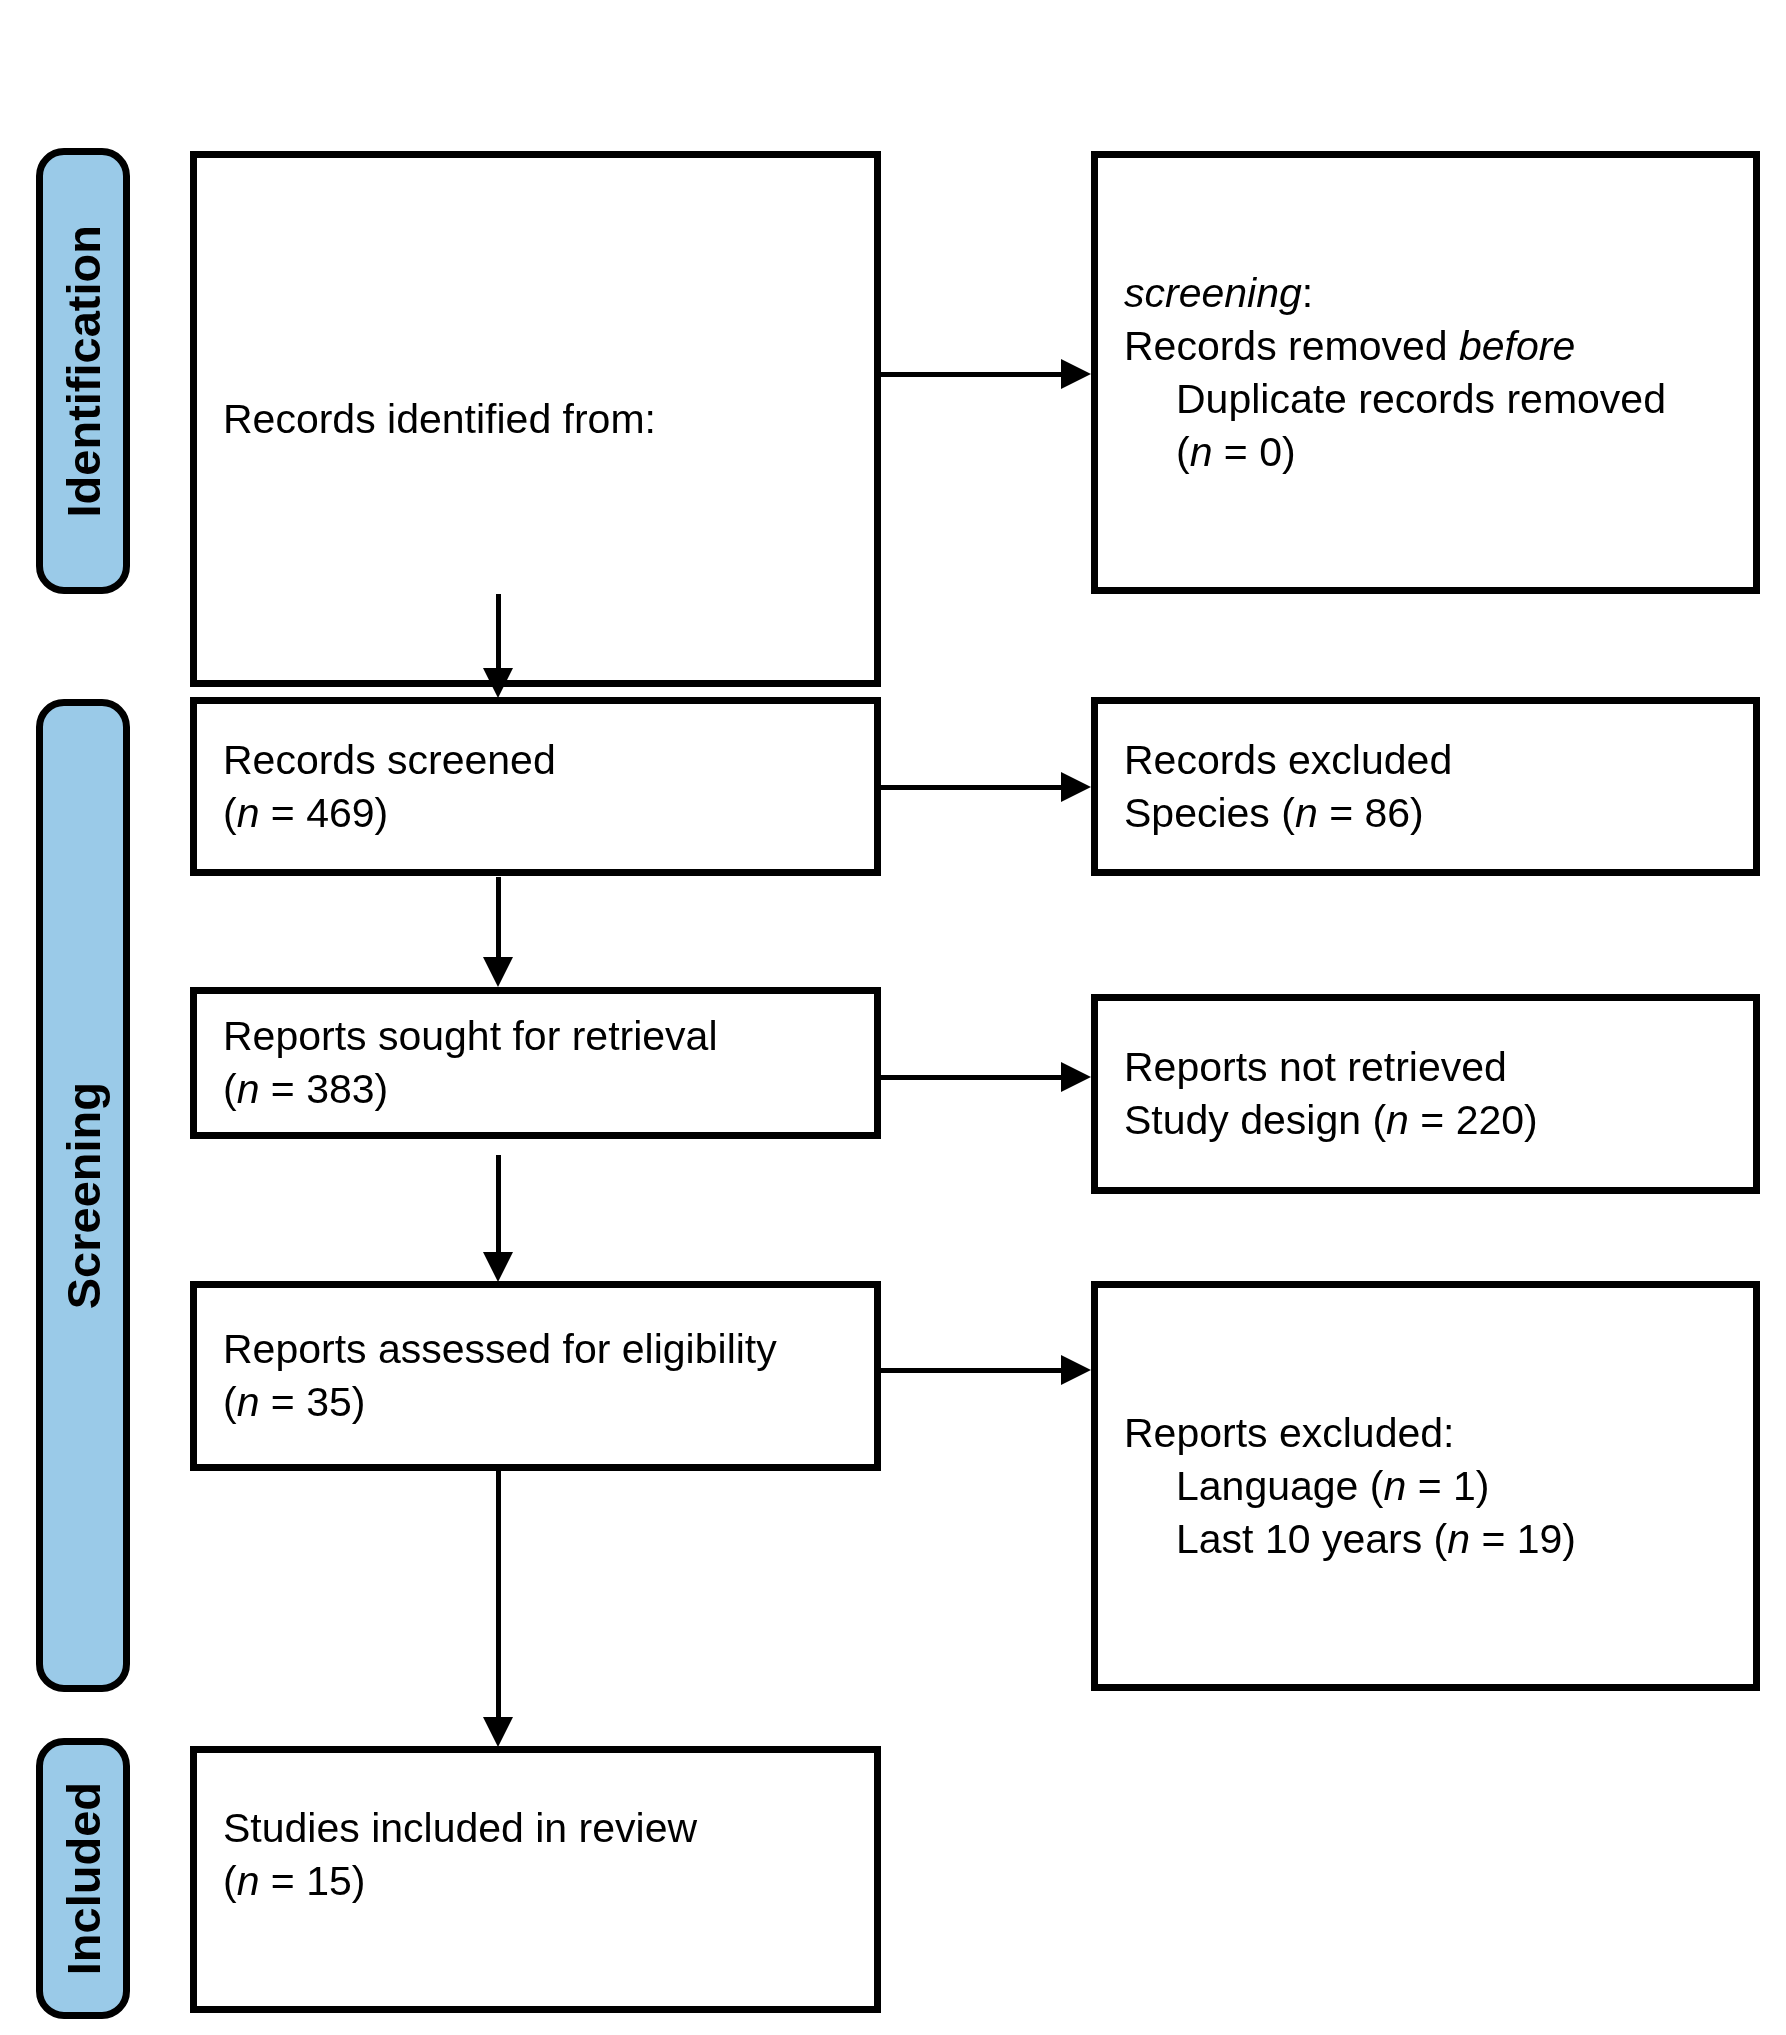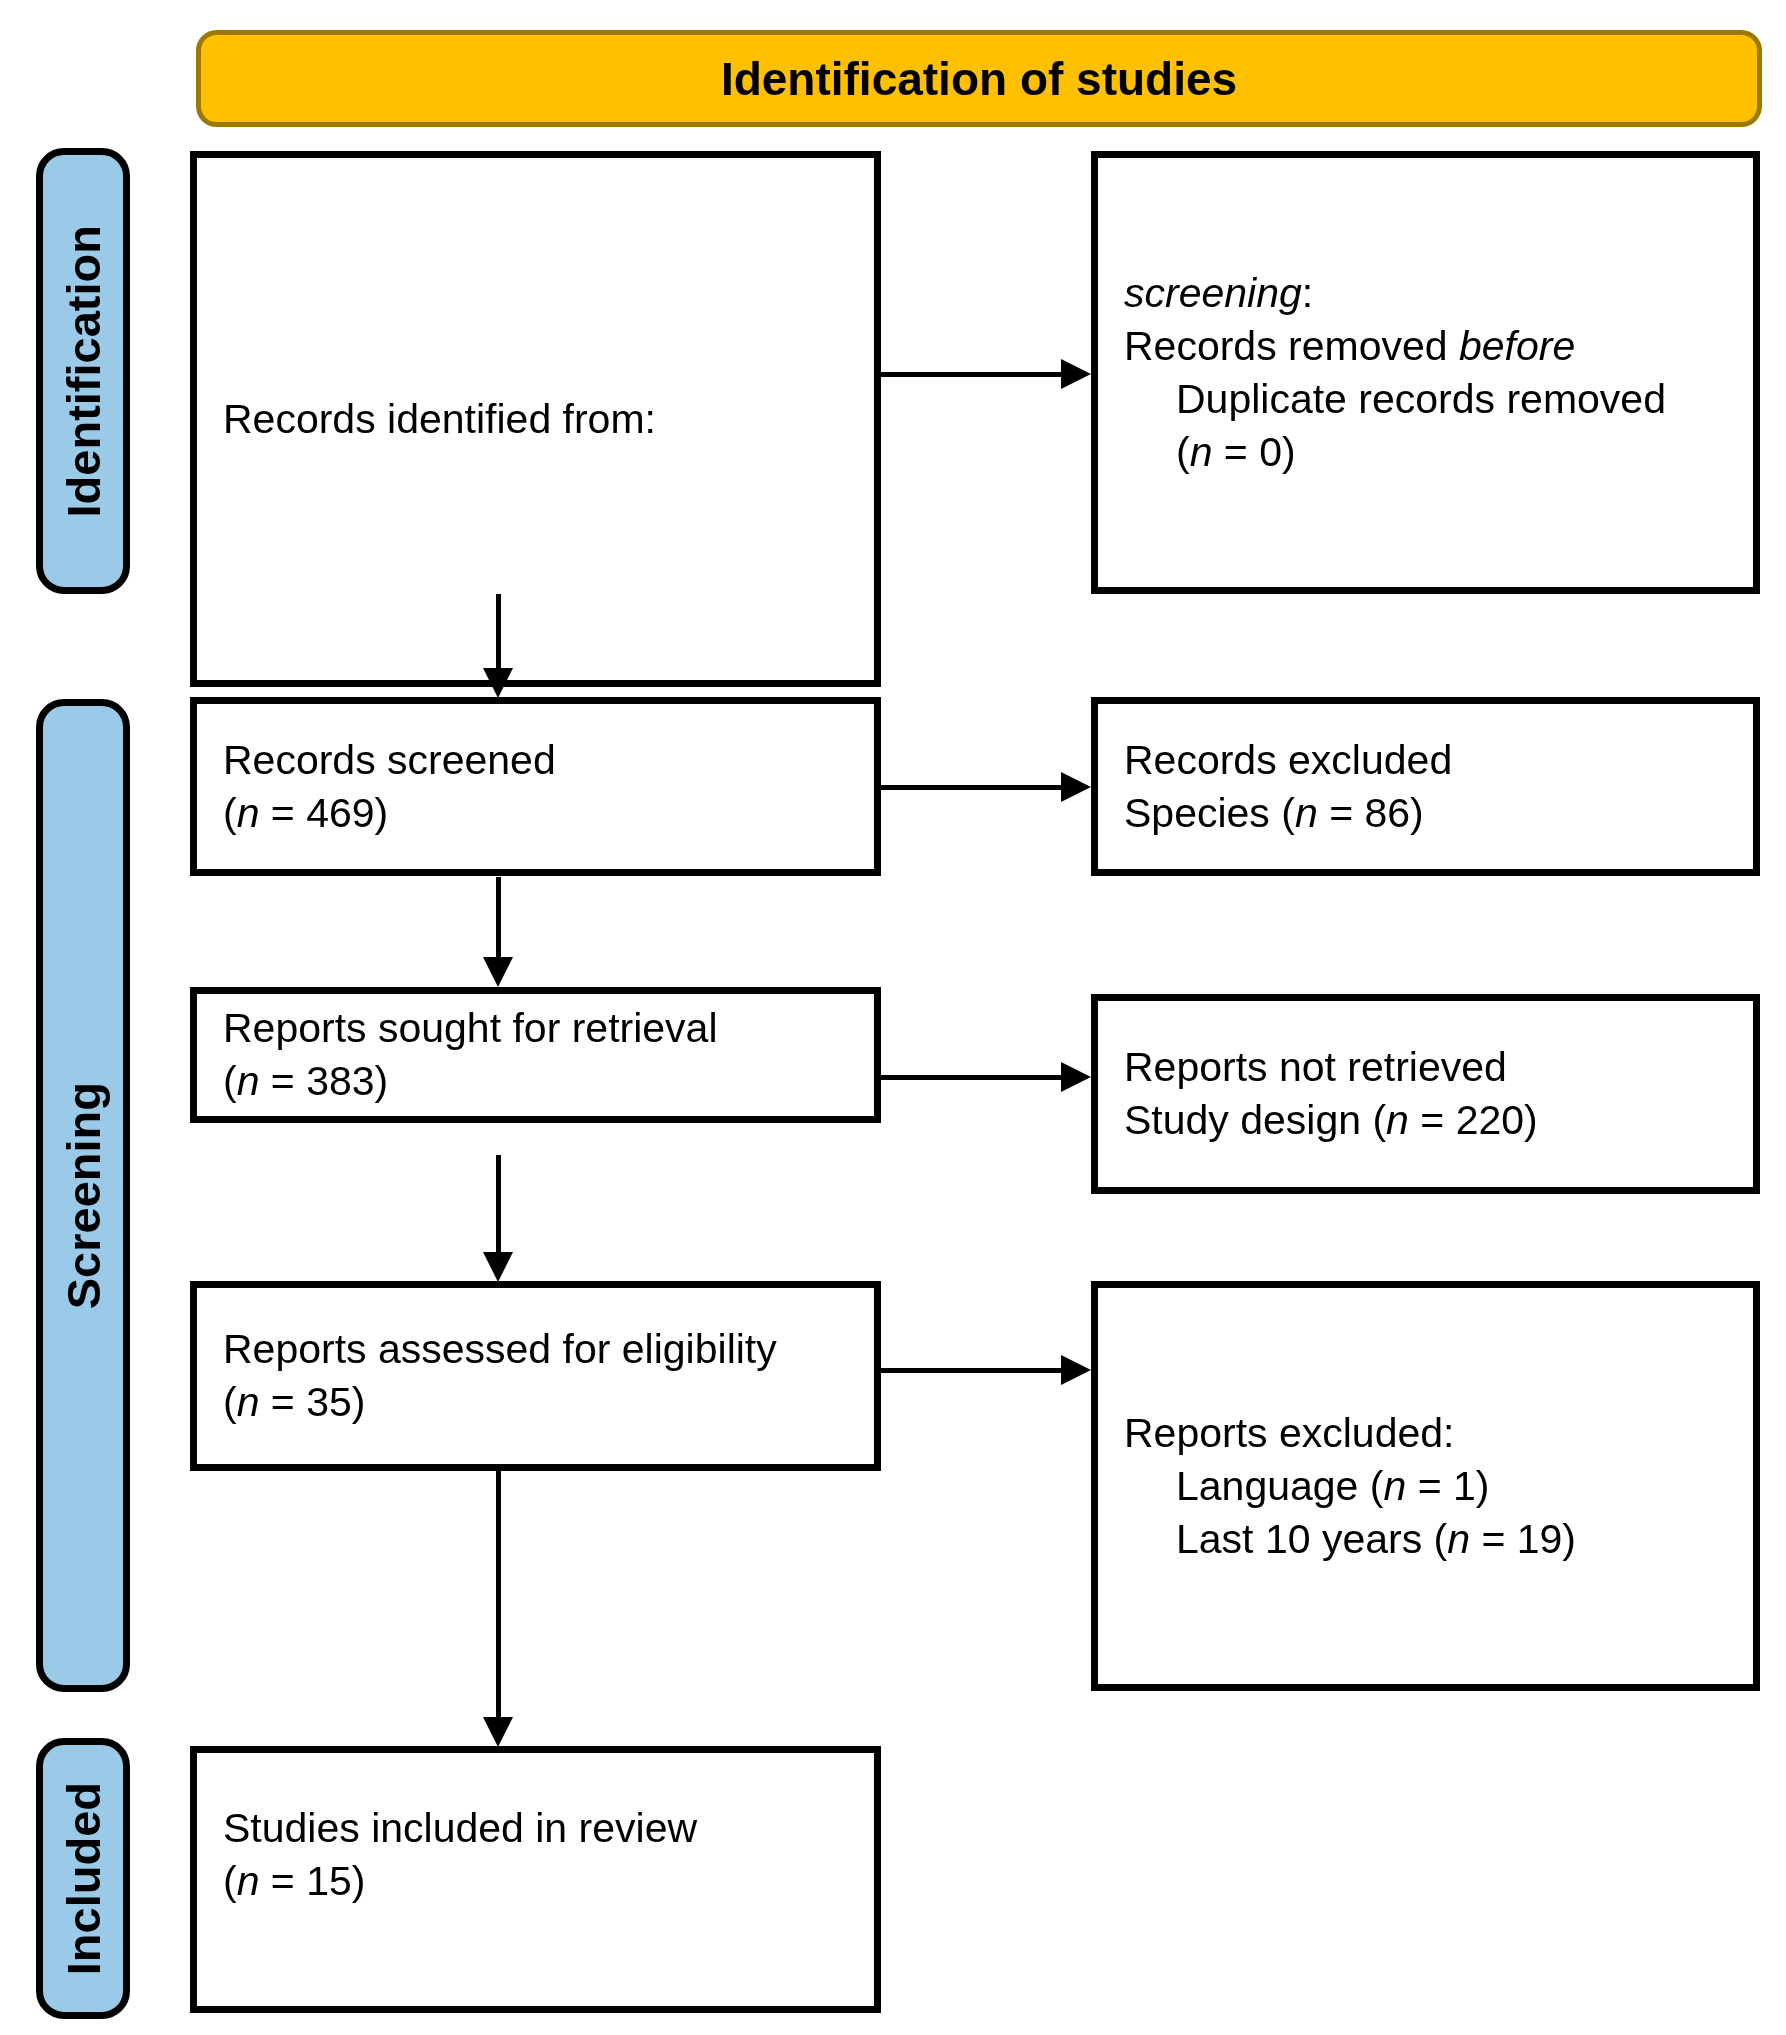--- a/index.html
+++ b/index.html
@@ -63,44 +63,41 @@
     padding-right:19.6px;
     width:100%;
   }
   .line{white-space:nowrap;}
   .ind{padding-left:52px;}
   .it{font-style:italic;}
   .box-identified{top:151px; height:536px;justify-content:flex-end;}
   .box-removed{top:151px; height:443px;}
   .box-screened{top:697px; height:179px;}
   .box-rexcluded{top:697px; height:179px;}
-  .box-sought{top:987px; height:136px;}
+  .box-sought{top:987px; height:152px;}
   .box-notretrieved{top:994px; height:200px;}
   .box-assessed{top:1281px; height:190px;}
   .box-repexcluded{top:1281px; height:410px;}
   .box-included{top:1746px; height:267px;}
   .box-included .txt{padding-bottom:49px;}
   
   .vline{position:absolute; width:4.9px; background:var(--ink);}
   .vhead{position:absolute; width:0; height:0;
     border-left:15.2px solid transparent; border-right:15.2px solid transparent;
     border-top:30.5px solid var(--ink);}
   .hline{position:absolute; height:4.9px; background:var(--ink);}
   .hhead{position:absolute; width:0; height:0;
     border-top:15.2px solid transparent; border-bottom:15.2px solid transparent;
     border-left:30.5px solid var(--ink);}
 </style>
 </head>
 <body>
 
 <div class="canvas">
 
-  <div class="banner">
-    <span>Identification of studies</span>
-  </div>
 
   <div class="stage stage-identification">
     <span class="vtext">Identification</span>
   </div>
   <div class="stage stage-screening">
     <span class="vtext">Screening</span>
   </div>
   <div class="stage stage-included">
     <span class="vtext">Included</span>
   </div>

